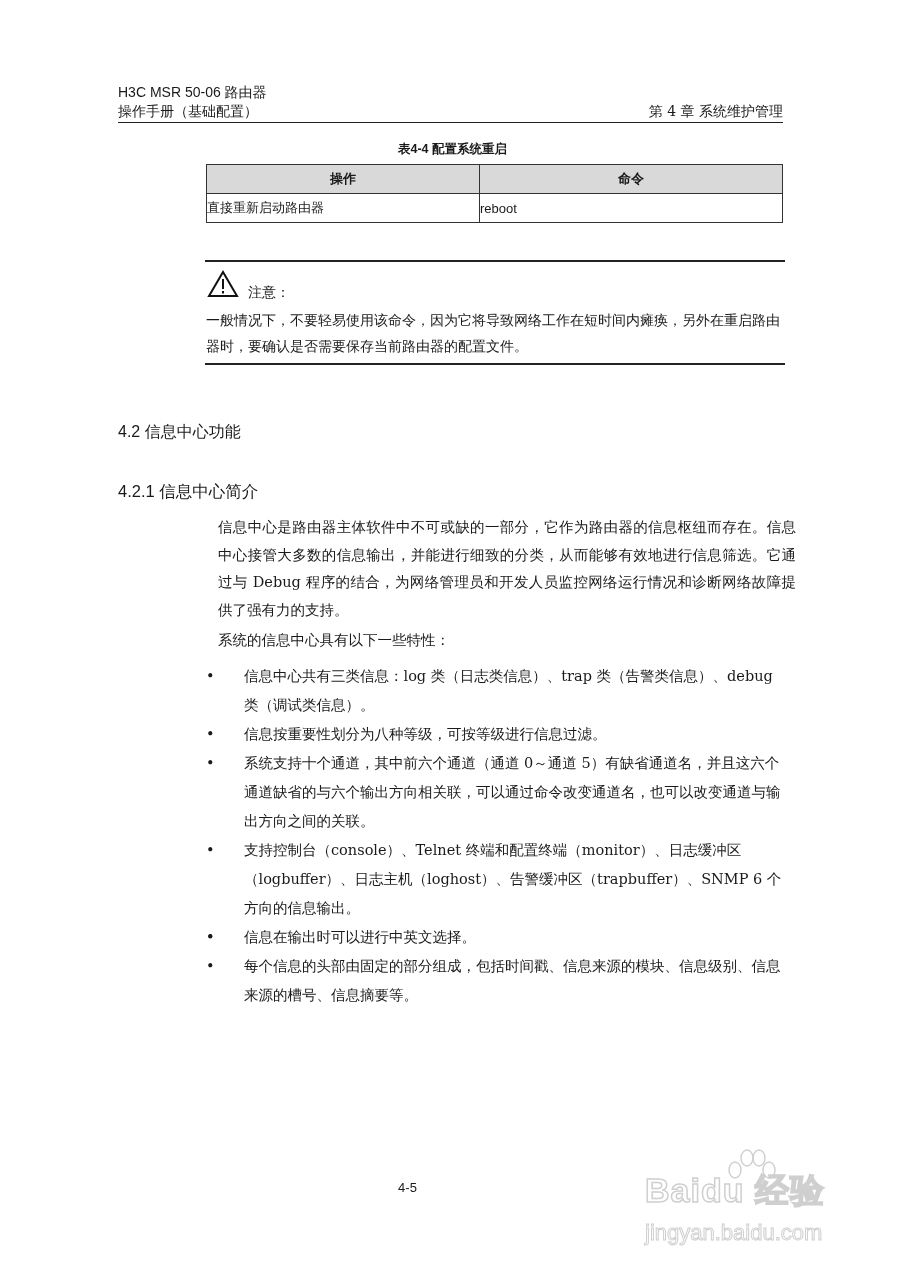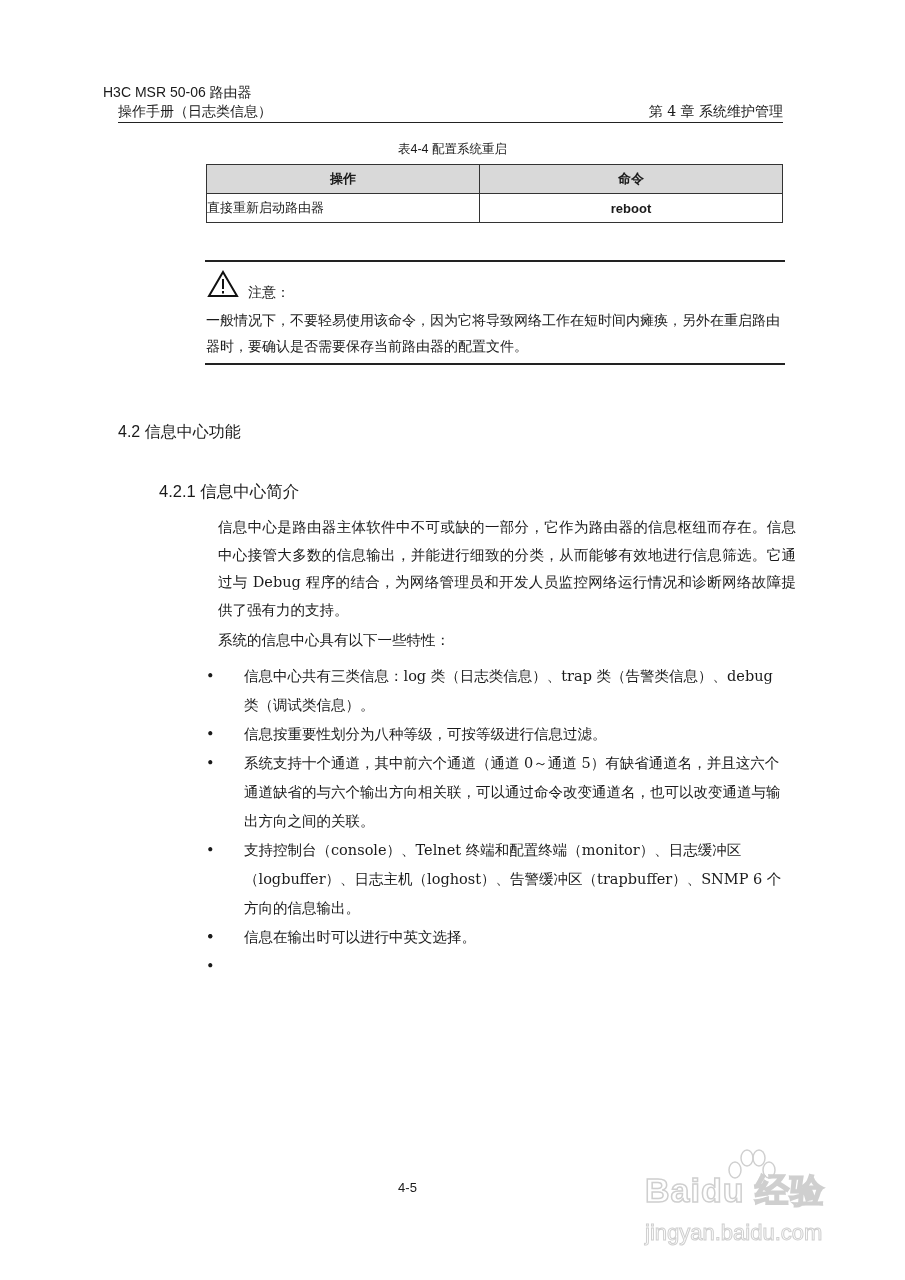--- a/index.html
+++ b/index.html
@@ -1,51 +1,51 @@
 <!DOCTYPE html>
 <html><head>
 <meta charset="utf-8">
 <style>
   html, body { margin:0; padding:0; background:#fff; }
   body { width:905px; height:1280px; position:relative; overflow:hidden; color:#1a1a1a;
          font-family:"DejaVu Serif", serif; }
   .sans { font-family:"Liberation Sans", "DejaVu Sans", sans-serif; }
   .abs { position:absolute; }
-  .hdr-line1 { left:103px; top:84px; font-size:14px; }
+  .hdr-line1 { left:118px; top:84px; font-size:14px; }
   .hdr-line2 { left:118px; top:103px; font-size:14px; }
   .hdr-right { right:122px; top:103px; font-size:14px; }
   .hdr-rule { left:118px; top:122px; width:665px; height:0; border-top:1.5px solid #222; }
-  .tbl-caption { left:0; width:905px; top:141px; text-align:center; font-size:12.5px; font-weight:normal; }
+  .tbl-caption { left:0; width:905px; top:141px; text-align:center; font-size:12.5px; font-weight:bold; }
   table.cmd { position:absolute; left:206px; top:164px; width:577px; border-collapse:collapse; font-size:13px; }
   table.cmd th, table.cmd td { border:1px solid #333; height:28px; padding:0 0; }
   table.cmd th { background:#d9d9d9; font-weight:bold; text-align:center; }
-  table.cmd td.cmdcell { font-weight:bold; font-family:"Liberation Sans", sans-serif;text-align:center; }
+  table.cmd td.cmdcell { font-weight:normal; font-family:"Liberation Sans", sans-serif; }
   .note-top { left:205px; top:260px; width:580px; border-top:2px solid #222; }
   .note-bot { left:205px; top:363px; width:580px; border-top:2px solid #222; }
   .warn-icon { left:207px; top:270px; width:32px; height:28px; }
   .note-title { left:248px; top:284px; font-size:14px; }
   .note-body { left:206px; top:307px; width:580px; font-size:14px; line-height:26px; font-family:"DejaVu Serif", serif; }
   .h2 { left:118px; top:422px; font-size:16px; }
-  .h3 { left:118px; top:481px; font-size:16.5px;margin-left:41px; }
+  .h3 { left:118px; top:481px; font-size:16.5px; }
   .para { left:202px; width:578px; font-size:14.5px; line-height:27.5px; text-align:justify;margin-left:16px; }
   ul.feat { position:absolute; left:206px; top:662px; width:578px; margin:0; padding:0; list-style:none; font-size:14.5px; line-height:29px; }
   ul.feat li { position:relative; padding-left:38px; margin-bottom:0px; }
   ul.feat li .bullet { position:absolute; left:0; top:0; }
   .page-num { left:0; width:815px; top:1180px; text-align:center; font-size:13px; }
   .watermark { left:645px; top:1158px; width:210px; height:100px; color:#dcdcdc; }
   .wm-text { position:absolute; left:0; top:10px; font-size:34px; font-weight:bold; letter-spacing:1px;
              color:#fff; -webkit-text-stroke:1.5px #cfcfcf; font-family:"Liberation Sans", sans-serif; }
   .wm-url { position:absolute; left:0; top:62px; font-size:22px; color:#fff; -webkit-text-stroke:1px #cfcfcf;
             font-family:"Liberation Sans", sans-serif; }
 </style>
 </head>
 <body>
 
 <div class="abs hdr-line1 sans">H3C MSR 50-06 路由器</div>
-<div class="abs hdr-line2">操作手册（日志类信息）</div>
+<div class="abs hdr-line2">操作手册（基础配置）</div>
 <div class="abs hdr-right">第 4 章  系统维护管理</div>
 <div class="abs hdr-rule"></div>
 
 <div class="abs tbl-caption sans">表4-4  配置系统重启</div>
 <table class="cmd">
   <thead>
     <tr>
       <th style="width:272px">操作</th>
       <th>命令</th>
     </tr>
@@ -76,21 +76,21 @@
 <div class="abs para" style="top:514px;">信息中心是路由器主体软件中不可或缺的一部分，它作为路由器的信息枢纽而存在。信息中心接管大多数的信息输出，并能进行细致的分类，从而能够有效地进行信息筛选。它通过与 Debug 程序的结合，为网络管理员和开发人员监控网络运行情况和诊断网络故障提供了强有力的支持。</div>
 <div class="abs para" style="top:627px;">系统的信息中心具有以下一些特性：</div>
 
 <ul class="feat">
   <li><span class="bullet">•</span><span>信息中心共有三类信息：log 类（日志类信息）、trap 类（告警类信息）、debug 类（调试类信息）。</span></li>
   <li><span class="bullet">•</span><span>信息按重要性划分为八种等级，可按等级进行信息过滤。</span></li>
   <li><span class="bullet">•</span><span>系统支持十个通道，其中前六个通道（通道 0～通道 5）有缺省通道名，并且这六个通道缺省的与六个输出方向相关联，可以通过命令改变通道名，也可以改变通道与输出方向之间的关联。</span></li>
   <li><span class="bullet">•</span><span>支持控制台（console）、Telnet 终端和配置终端（monitor）、日志缓冲区（logbuffer）、日志主机（loghost）、告警缓冲区（trapbuffer）、SNMP 6 个方向的信息输出。</span></li>
   <li><span class="bullet">•</span></li>
   <li><span class="bullet">•</span><span>信息在输出时可以进行中英文选择。</span></li>
-  <li><span class="bullet">•</span></li>
+  <li><span class="bullet">•</span><span>每个信息的头部由固定的部分组成，包括时间戳、信息来源的模块、信息级别、信息来源的槽号、信息摘要等。</span></li>
 </ul>
 
 <div class="abs page-num sans">4-5</div>
 
 <div class="abs watermark">
   <svg class="abs" style="left:76px;top:-12px" width="60" height="40" viewBox="0 0 60 40">
     <ellipse cx="14" cy="24" rx="6" ry="8" fill="none" stroke="#d0d0d0" stroke-width="1.5"></ellipse>
     <ellipse cx="26" cy="12" rx="6" ry="8" fill="none" stroke="#d0d0d0" stroke-width="1.5"></ellipse>
     <ellipse cx="38" cy="12" rx="6" ry="8" fill="none" stroke="#d0d0d0" stroke-width="1.5"></ellipse>
     <ellipse cx="48" cy="24" rx="6" ry="8" fill="none" stroke="#d0d0d0" stroke-width="1.5"></ellipse>

